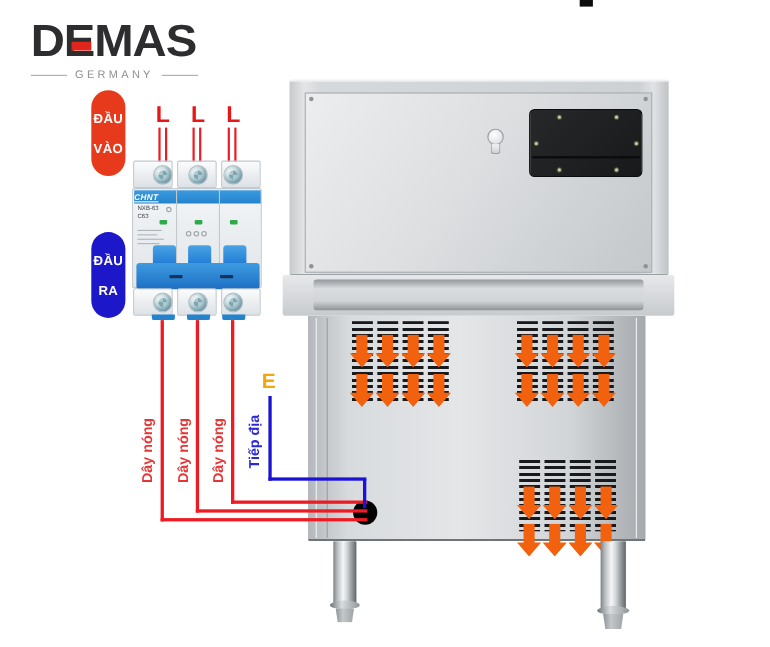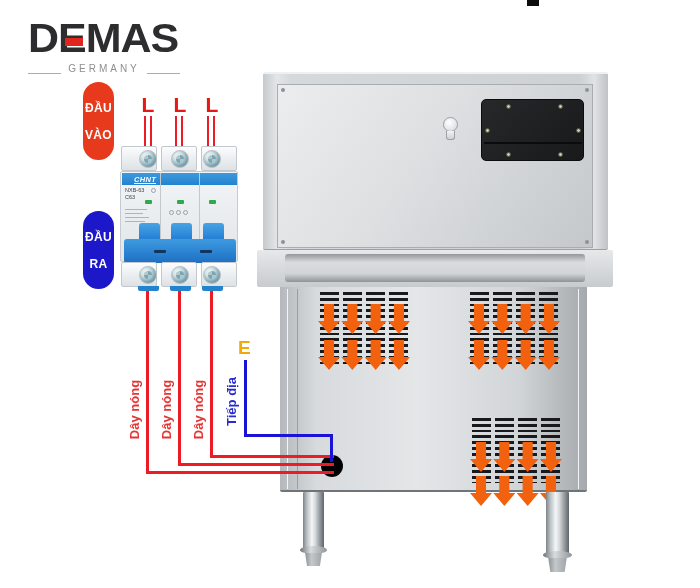--- a/index.html
+++ b/index.html
@@ -4,21 +4,21 @@
 <style>
   * { margin:0; padding:0; box-sizing:border-box; }
   body { font-family:"Liberation Sans", sans-serif; background:#fff; }
   #page { position:relative; width:700px; height:588px; background:#fff; overflow:hidden; }
   .abs { position:absolute; }
 
   
   .logo-word { font-size:43px; font-weight:700; letter-spacing:-1px; color:#2d2d30;
                line-height:1; transform:scaleY(.95); transform-origin:top left; }
   .logo-bar { background:#e0251c; }
-  .germany-row { display:flex; align-items:flex-end; gap:7px; }
+  .germany-row { display:flex; align-items:center; gap:7px; }
   .germany-row .line { flex:1; height:1px; background:#ababab; }
   .germany-txt { font-size:10px; letter-spacing:3px; color:#8f8f8f; white-space:nowrap; }
 
   
   .pill { border-radius:16px; display:flex; flex-direction:column; align-items:center;
           justify-content:center; gap:13px; color:#fff; font-weight:700; font-size:12px;
           letter-spacing:.3px; }
   .pill-red  { background:#e73a1c; }
   .pill-blue { background:#1c17c9; }
 
@@ -130,21 +130,21 @@
 
     <div class="abs cb-block" style="left:1px;top:0;width:36px;height:25px;"></div>
     <div class="abs cb-block" style="left:41px;top:0;width:36px;height:25px;"></div>
     <div class="abs cb-block" style="left:81px;top:0;width:36px;height:25px;"></div>
     <div class="abs cb-screw" style="left:19px;top:4px;"></div>
     <div class="abs cb-screw" style="left:51px;top:4px;"></div>
     <div class="abs cb-screw" style="left:83px;top:4px;"></div>
 
     <div class="abs cb-body" style="left:0;top:25px;width:118px;height:91px;">
       <div class="abs cb-band" style="left:1px;top:1px;width:115px;height:12px;">
-        <span class="abs cb-brand" style="left:12px;top:2px;text-decoration:underline;">CHNT</span>
+        <span class="abs cb-brand" style="left:0;top:2px;text-decoration:underline;">CHNT</span>
       </div>
       <div class="abs cb-sep" style="left:39px;top:1px;height:89px;"></div>
       <div class="abs cb-sep" style="left:78px;top:1px;height:89px;"></div>
       <div class="abs cb-model" style="left:4px;top:15px;">NXB-63</div>
       <div class="abs cb-model" style="left:4px;top:22px;">C63</div>
       <div class="abs cert-ring" style="left:30px;top:16px;"></div>
       <div class="abs cb-green" style="left:24px;top:28px;"></div>
       <div class="abs cb-green" style="left:56px;top:28px;"></div>
       <div class="abs cb-green" style="left:88px;top:28px;"></div>
       <div class="abs microline" style="left:4px;top:37px;width:22px;"></div>

